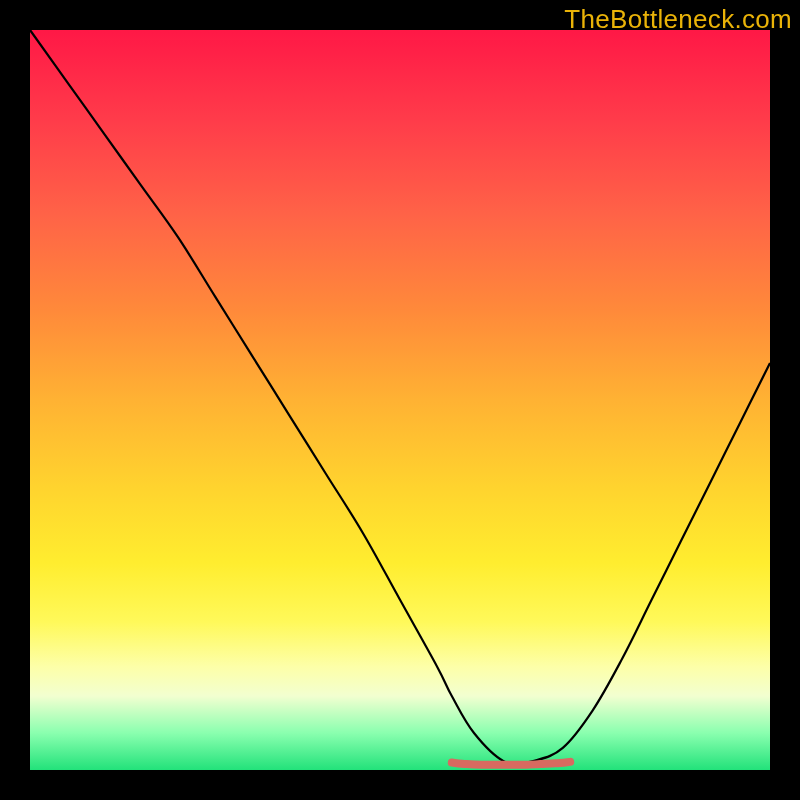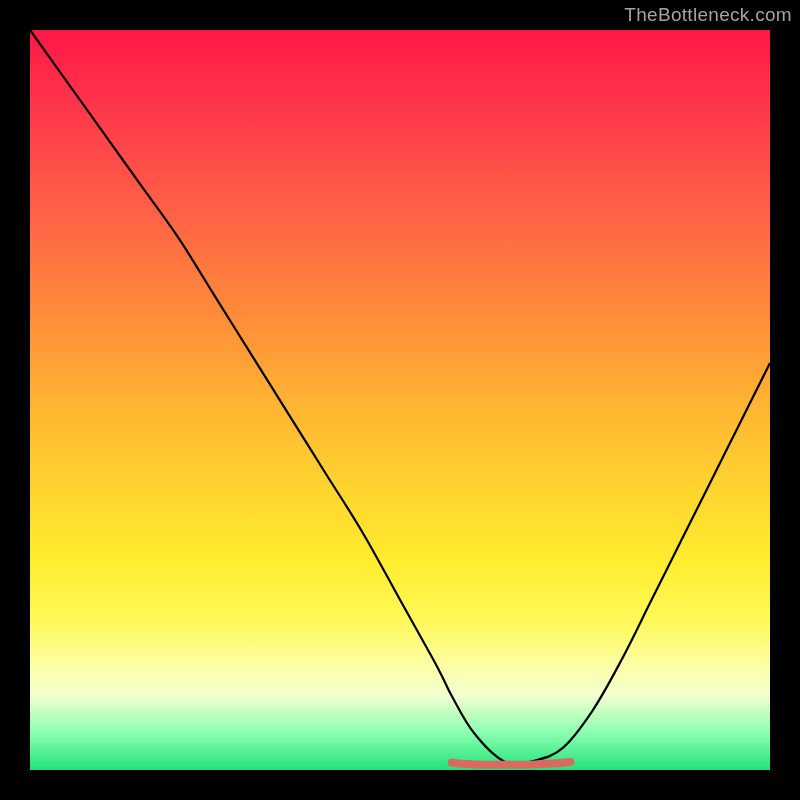--- a/index.html
+++ b/index.html
@@ -45,22 +45,22 @@
     left: 0;
     top: 0;
     width: 740px;
     height: 740px;
     overflow: visible;
   }
   .watermark {
     position: absolute;
     top: 4px;
     right: 8px;
-    color: #a3a3a3;
-    font-size: 19px;
+    color: #eab308;
+    font-size: 26px;
     font-weight: 500;
     letter-spacing: 0.3px;
     user-select: none;
   }
 </style>
 </head>
 <body>
 
 <div class="frame">
 

